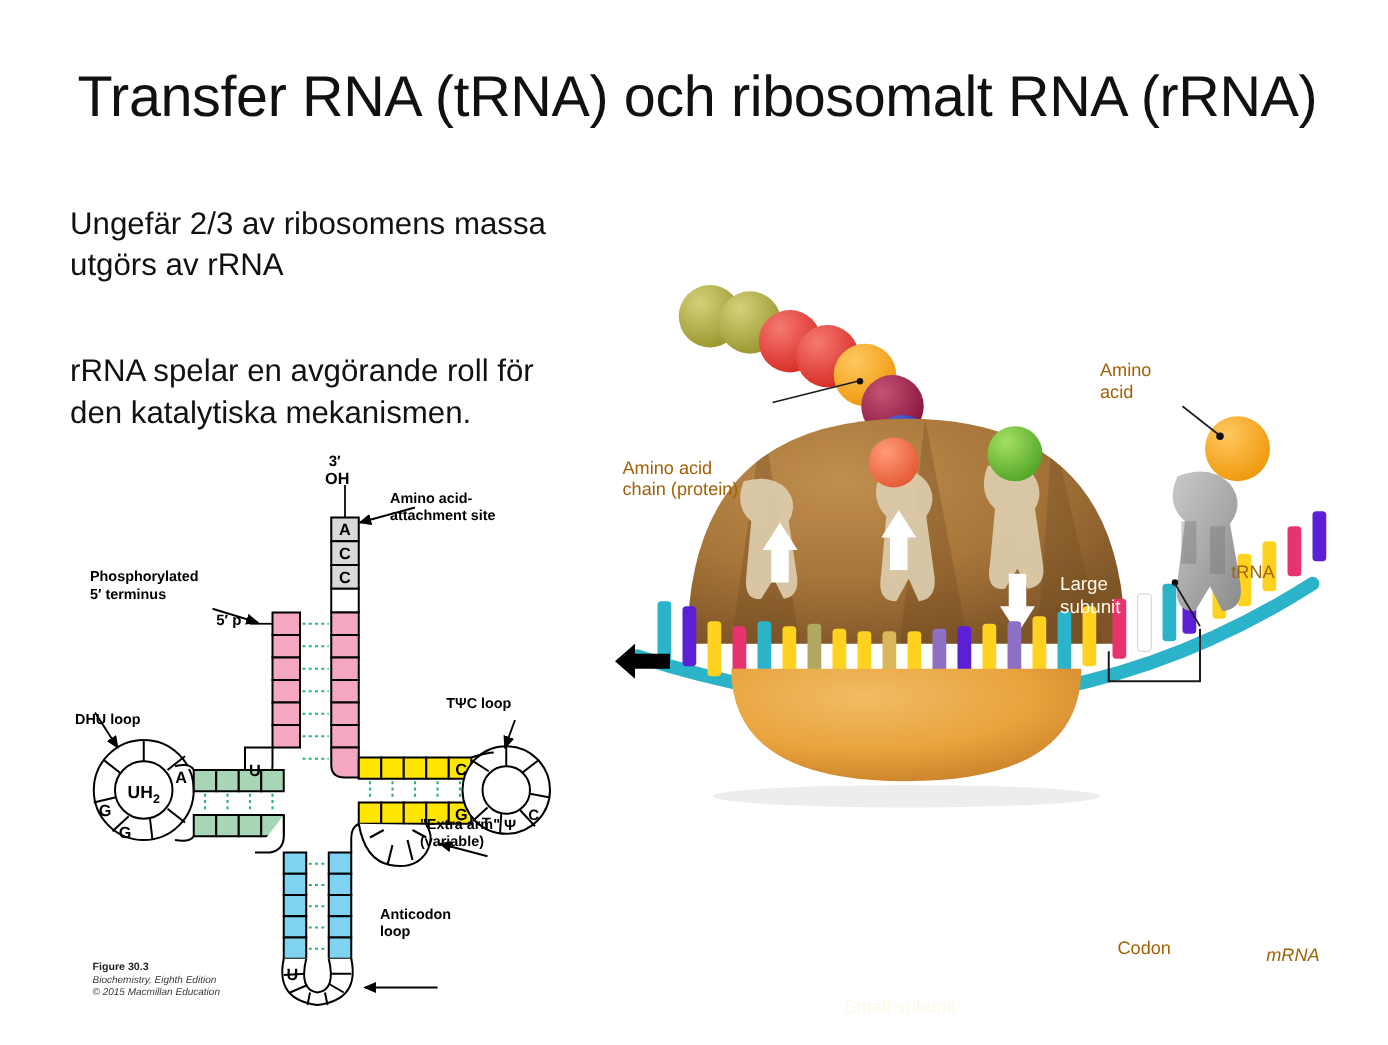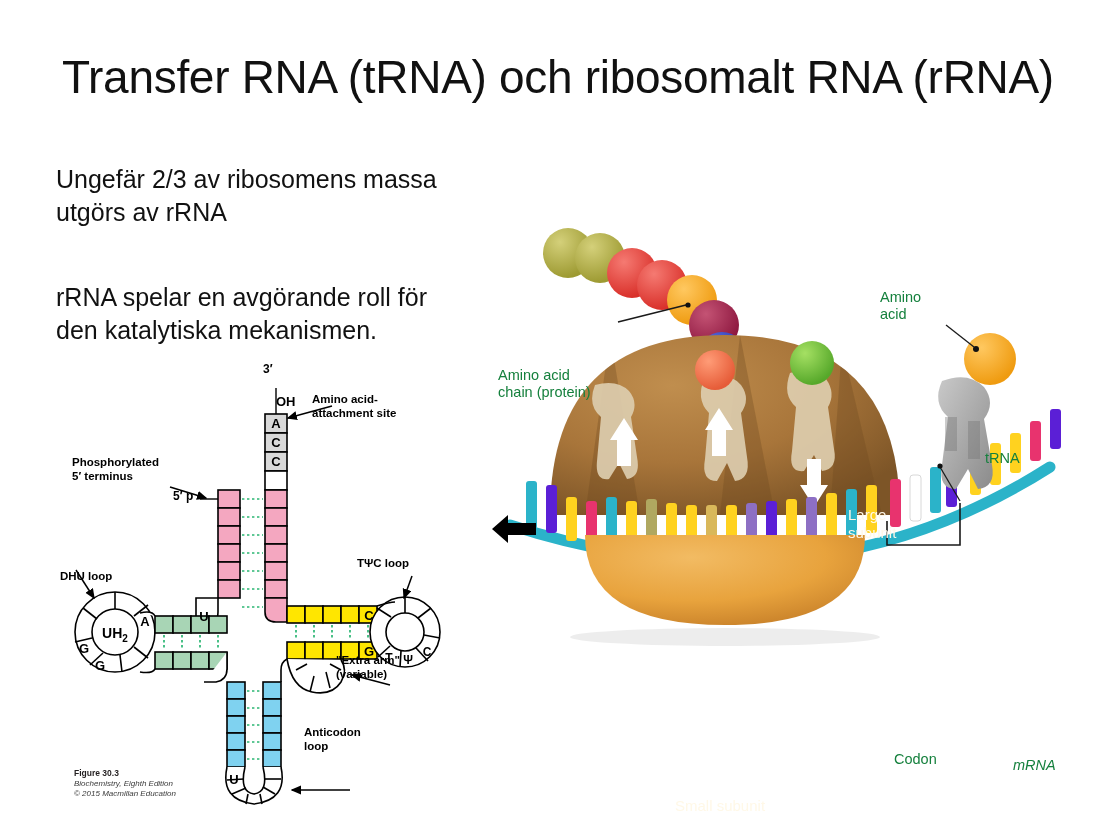--- a/index.html
+++ b/index.html
@@ -30,21 +30,21 @@
   .fig-caption .f3{font-size:8px;color:#3a3a3a;font-style:italic;}
 
   .tl{position:absolute;font-weight:bold;font-size:11.5px;color:#000;line-height:1.22;}
 
   
   .ribo{position:absolute;left:490px;top:185px;width:610px;height:480px;}
   .ribo-title{
     position:absolute;left:0;top:8px;width:390px;text-align:center;
     font-size:27px;font-weight:bold;letter-spacing:0.5px;color:#111;
   }
-  .rl{position:absolute;font-size:14.5px;color:#15803d;line-height:1.2;}
+  .rl{position:absolute;font-size:14.5px;color:#a16207;line-height:1.2;}
   .rl.white{color:#fff8e7;}
   .rl.b{font-size:15px;}
 </style>
 </head>
 <body>
 
 <div class="slide">
 
   <div class="title">Transfer RNA (tRNA) och ribosomalt RNA (rRNA)</div>
 
@@ -221,21 +221,21 @@
         <line x1="272" y1="36" x2="228" y2="48"></line>
         <line x1="110" y1="117" x2="146" y2="128"></line>
         <line x1="16" y1="200" x2="34" y2="228"></line>
         <line x1="352" y1="206" x2="344" y2="228"></line>
         <line x1="330" y1="315" x2="292" y2="305"></line>
         <line x1="290" y1="420" x2="232" y2="420"></line>
       </g>
     </svg>
 
     <div class="tl" style="left:203px;top:-8px;font-size:12px;">3′</div>
-    <div class="tl" style="left:216px;top:5px;font-size:13px;margin-top:19px;">OH</div>
+    <div class="tl" style="left:200px;top:5px;font-size:13px;">OH</div>
     <div class="tl" style="left:252px;top:22px;white-space:pre;">Amino acid-
 attachment site</div>
     <div class="tl" style="left:12px;top:85px;white-space:pre;text-align:left;">Phosphorylated
 5′ terminus</div>
     <div class="tl" style="left:113px;top:119px;font-size:12px;">5′ p</div>
     <div class="tl" style="left:0px;top:178px;margin-top:21px;">DHU loop</div>
     <div class="tl" style="left:297px;top:186px;">TΨC loop</div>
     <div class="tl" style="left:276px;top:283px;white-space:pre;">"Extra arm"
 (variable)</div>
     <div class="tl" style="left:244px;top:355px;white-space:pre;">Anticodon
@@ -390,20 +390,20 @@
       <line x1="450" y1="282" x2="470" y2="316" stroke="#1a1a1a" stroke-width="1.3"></line>
       <circle cx="450" cy="281" r="2.6" fill="#111"></circle>
     </svg>
 
     
     <div class="rl" style="left:8px;top:182px;white-space:pre;">Amino acid
 chain (protein)</div>
     <div class="rl" style="left:390px;top:104px;white-space:pre;">Amino
 acid</div>
     <div class="rl" style="left:495px;top:265px;">tRNA</div>
-    <div class="rl white b" style="left:358px;top:274px;white-space:pre;margin-top:47px;">Large
+    <div class="rl white b" style="left:358px;top:274px;white-space:pre;">Large
 subunit</div>
     <div class="rl white b" style="left:185px;top:612px;">Small subunit</div>
     <div class="rl" style="left:404px;top:566px;">Codon</div>
     <div class="rl" style="left:523px;top:572px;font-style:italic;">mRNA</div>
   </div>
 
 </div>
 
 </body></html>

